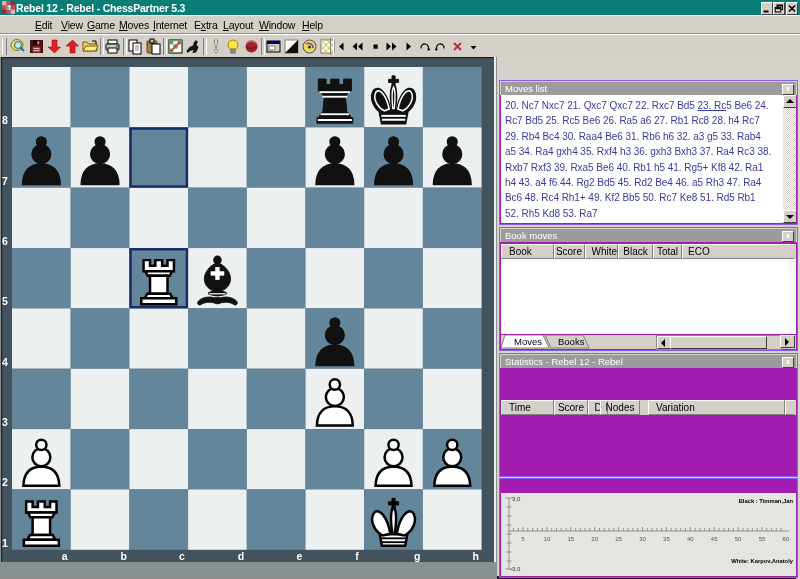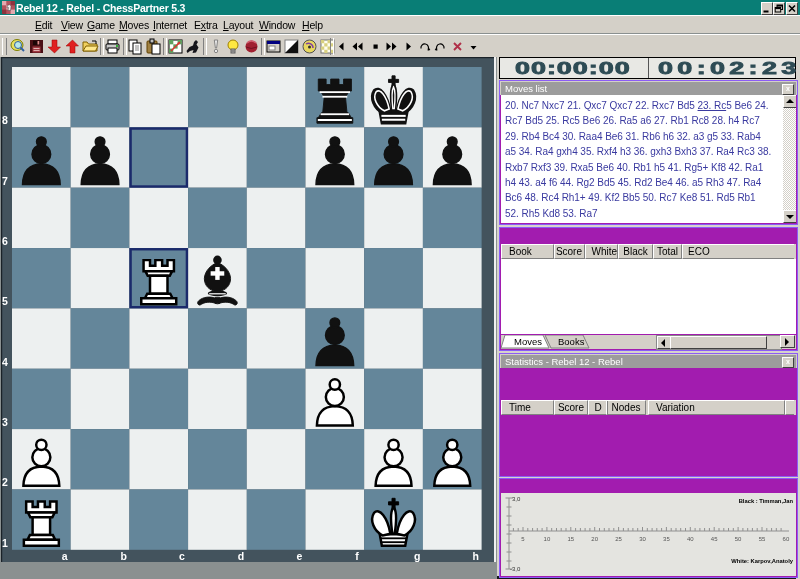--- a/index.html
+++ b/index.html
@@ -372,40 +372,36 @@
         <use href="#bb" transform="translate(189.85000000000002,197.60000000000002) scale(0.92)"></use>
         <use href="#bp" transform="translate(307.25,257.95) scale(0.92)"></use>
         <use href="#wp" transform="translate(307.25,318.3) scale(0.92)"></use>
         <use href="#wp" transform="translate(13.75,378.65) scale(0.92)"></use>
         <use href="#wp" transform="translate(365.95000000000005,378.65) scale(0.92)"></use>
         <use href="#wp" transform="translate(424.65000000000003,378.65) scale(0.92)"></use>
         <use href="#wr" transform="translate(13.75,439) scale(0.92)"></use>
         <use href="#wk" transform="translate(365.95000000000005,439) scale(0.92)"></use>
       </svg></div>
  <div id="rightcol">
-  <div id="clockpanel">
-    <div class="div"></div>
-    <span class="clk" style="left:15px;">00:00:00</span>
-    <span class="clk" style="left:158px;letter-spacing:2.6px;">00:02:23</span>
-  </div>
   <div class="panel" id="moveslist">
     <div class="ptitle">Moves list<span class="pclose">x</span></div>
     <div id="mlcontent">
       <div id="mltext">20. Nc7 Nxc7 21. Qxc7 Qxc7 22. Rxc7 Bd5 <u>23. Rc</u>5 Be6 24.<br>Rc7 Bd5 25. Rc5 Be6 26. Ra5 a6 27. Rb1 Rc8 28. h4 Rc7<br>29. Rb4 Bc4 30. Raa4 Be6 31. Rb6 h6 32. a3 g5 33. Rab4<br>a5 34. Ra4 gxh4 35. Rxf4 h3 36. gxh3 Bxh3 37. Ra4 Rc3 38.<br>Rxb7 Rxf3 39. Rxa5 Be6 40. Rb1 h5 41. Rg5+ Kf8 42. Ra1<br>h4 43. a4 f6 44. Rg2 Bd5 45. Rd2 Be4 46. a5 Rh3 47. Ra4<br>Bc6 48. Rc4 Rh1+ 49. Kf2 Bb5 50. Rc7 Ke8 51. Rd5 Rb1<br>52. Rh5 Kd8 53. Ra7<br>1-0</div>
       <div class="vsb" style="top:0;bottom:0;">
         <div class="sbtn" style="top:0;">
               <div class="arrow" style="left:2px;top:3px;border-left:4px solid transparent;border-right:4px solid transparent;border-bottom:4px solid #000;"></div>
             </div>
         <div class="sbtn" style="bottom:0;">
               <div class="arrow" style="left:2px;top:4px;border-left:4px solid transparent;border-right:4px solid transparent;border-top:4px solid #000;"></div>
             </div>
       </div>
     </div>
   </div>
   <div class="panel" id="bookmoves">
+    <div class="ptitle">Book moves<span class="pclose">x</span></div>
     <div class="hdrrow">
       <div class="hcell" style="left:0;width:53px;padding-left:7px;">Book</div>
       <div class="hcell" style="left:53px;width:31px;text-align:right;padding-right:2px;">Score</div>
       <div class="hcell" style="left:84px;width:33px;text-align:right;">White</div>
       <div class="hcell" style="left:117px;width:35px;text-align:center;">Black</div>
       <div class="hcell" style="left:152px;width:29px;text-align:center;">Total</div>
       <div class="hcell" style="left:181px;width:112px;padding-left:5px;border-right:none;">ECO</div>
     </div>
     <div id="bmwhite"></div>
     <div id="bmtabs">
@@ -425,21 +421,21 @@
             <div class="arrow" style="left:4px;top:2px;border-top:4px solid transparent;border-bottom:4px solid transparent;border-left:4px solid #000;"></div>
           </div>
     </div>
   </div>
   <div class="panel" id="statspanel">
     <div class="ptitle">Statistics - Rebel 12 - Rebel<span class="pclose">x</span></div>
     <div class="hdrrow" style="top:46px;">
       <div class="hcell" style="left:0;width:53px;padding-left:7px;">Time</div>
       <div class="hcell" style="left:53px;width:34px;text-align:right;padding-right:3px;">Score</div>
       <div class="hcell" style="left:87px;width:20px;text-align:center;">D</div>
-      <div class="hcell" style="left:105px;width:40px;text-align:center;">Nodes</div>
+      <div class="hcell" style="left:99px;width:40px;text-align:center;">Nodes</div>
       <div class="hcell" style="left:147px;width:137px;padding-left:7px;">Variation</div>
       <div class="hcell" style="left:284px;width:9px;border-right:none;"></div>
     </div>
   </div>
   <div id="rcbottom"></div>
   <div class="panel" id="histpanel">
     <div id="histcontent">
       <svg width="295" height="83" viewBox="0 0 295 83">
             <line x1="8" y1="5" x2="8" y2="76" stroke="#909090" stroke-width="1"></line>
             <line x1="4.5" y1="5" x2="11.5" y2="5" stroke="#909090" stroke-width="1"></line>

